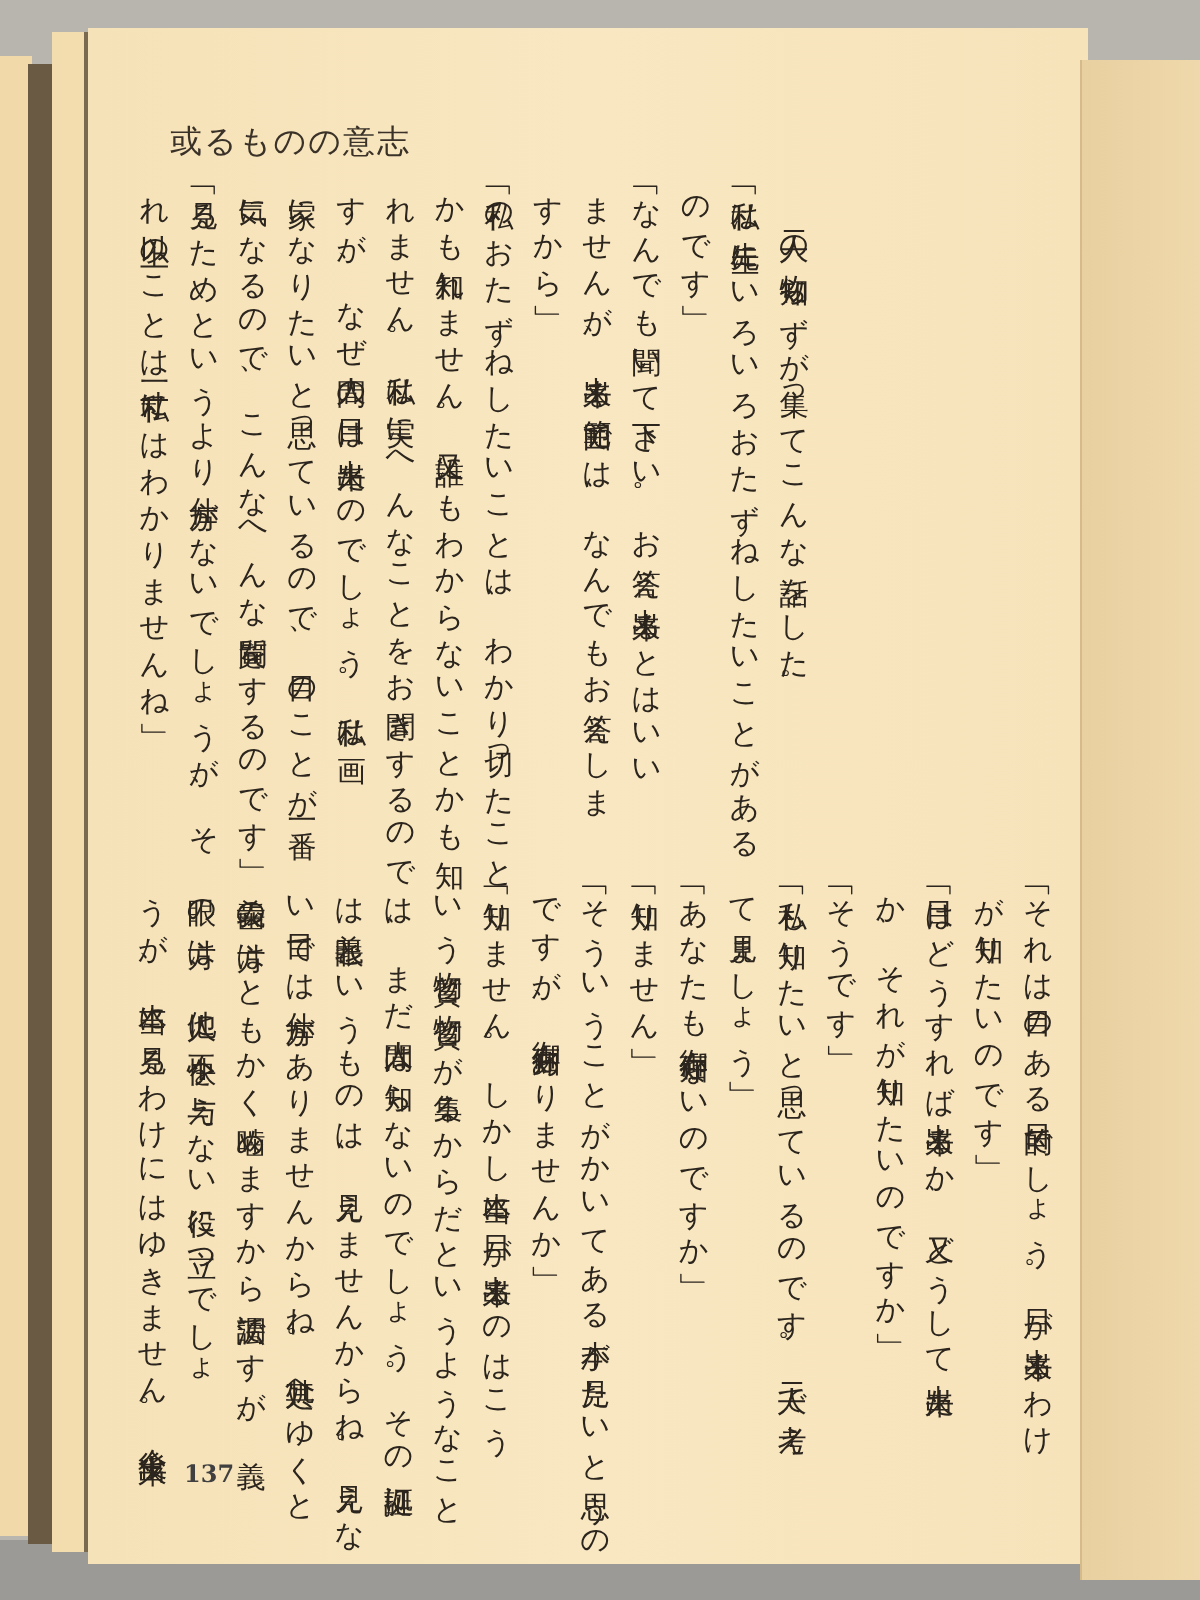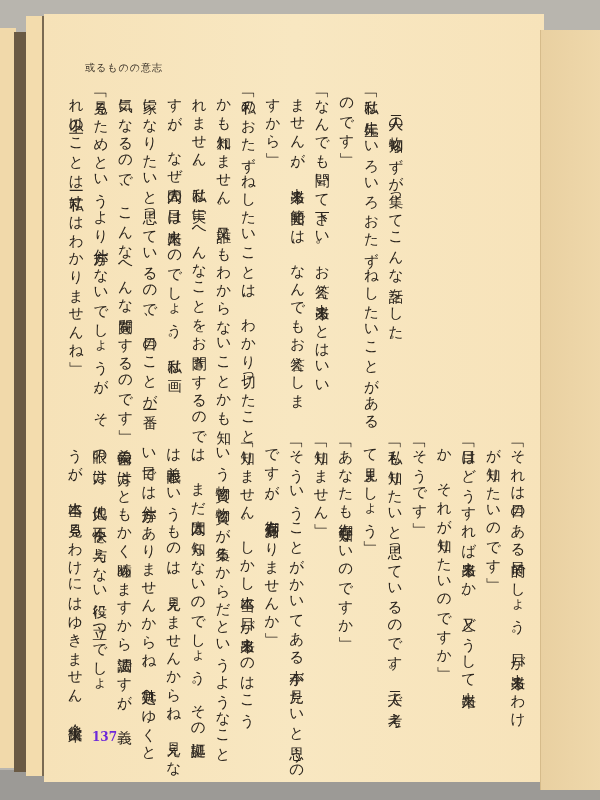--- a/index.html
+++ b/index.html
@@ -17,25 +17,25 @@
     position: absolute; left: 44px; top: 14px; width: 500px; height: 768px;
     background: linear-gradient(90deg, #f6e2b8 0%, #f8e7c1 50%, #f7e3ba 100%);
   }
   .right-edge {
     position: absolute; left: 540px; top: 30px; width: 60px; height: 760px;
     background: linear-gradient(90deg, #e9d0a1 0%, #efd8ab 100%);
     border-left: 1px solid #d6bb8a;
   }
   .running-head {
     position: absolute; left: 85px; top: 61px;
-    font-size: 10px; color: #3a3228; letter-spacing: 1px;
+    font-size: 16px; color: #3a3228; letter-spacing: 1px;
   }
   .page-number {
     position: absolute; left: 92px; top: 730px;
-    font-size: 12px; font-weight: bold; color: #6d28d9;
+    font-size: 12px; font-weight: bold; color: #404040;
     font-family: "DejaVu Serif", serif;
   }
   .block {
     position: absolute; writing-mode: vertical-rl; text-orientation: upright;
     font-size: 14.6px; line-height: 24.6px; color: #2b251e; letter-spacing: 1.6px;
     font-family: "DejaVu Sans", "Liberation Sans", sans-serif;
   }
   .block-top { right: 192px; top: 88px; height: 340px; width: 330px; }
   .block-bottom { right: 70px; top: 438px; height: 300px; width: 470px; }
   .col { display: block; white-space: nowrap; }

